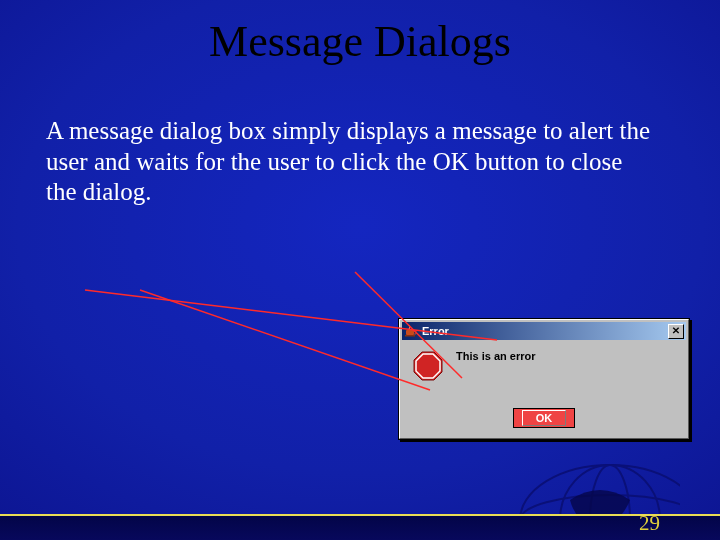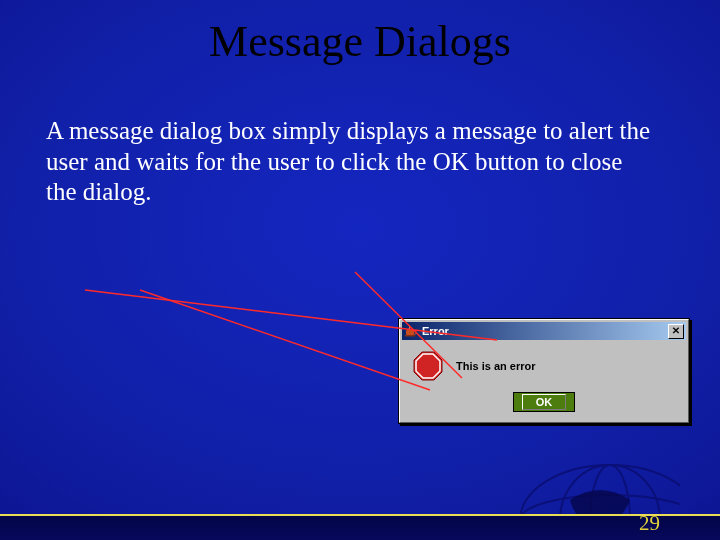--- a/index.html
+++ b/index.html
@@ -129,21 +129,21 @@
     display: flex;
     align-items: center;
     justify-content: center;
     font-size: 10px;
     line-height: 10px;
     color: #000;
     cursor: default;
   }
   .dlg-body {
     display: flex;
-    align-items: center;
+    align-items: flex-start;
     padding: 10px 10px 4px 10px;
     color: #000;
   }
   .dlg-icon {
     width: 32px;
     height: 32px;
     margin-right: 12px;
     flex: 0 0 auto;
   }
   .dlg-msg {
@@ -152,26 +152,27 @@
     font-weight: bold;
   }
   .dlg-buttons {
     display: flex;
     justify-content: center;
     padding: 6px 0 8px 0;
   }
   .dlg-ok {
     min-width: 44px;
     padding: 1px 8px;
-    background: #4d7c0f;
+    background: #ef4444;
     border: 1px solid #000;
     font-family: inherit;
     font-size: 11px;
     font-weight: bold;
     cursor: default;
+    margin-top: 16px;
   }
   .dlg-ok-inner {
     border-top: 1px solid #fff;
     border-left: 1px solid #fff;
     border-right: 1px solid #7b7b7b;
     border-bottom: 1px solid #7b7b7b;
     padding: 1px 2px;
     text-align: center;
   }
 

